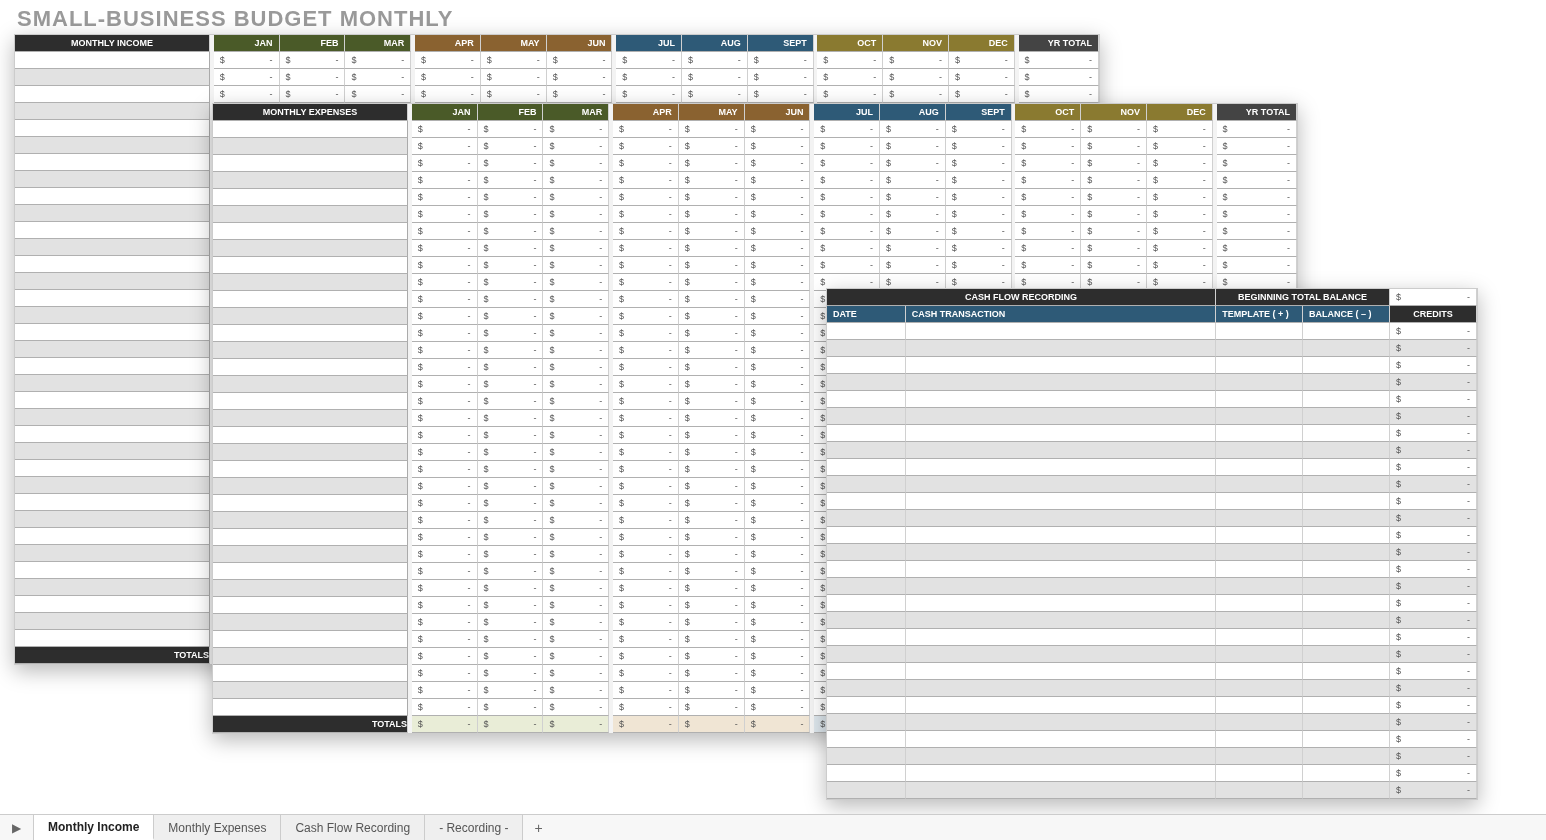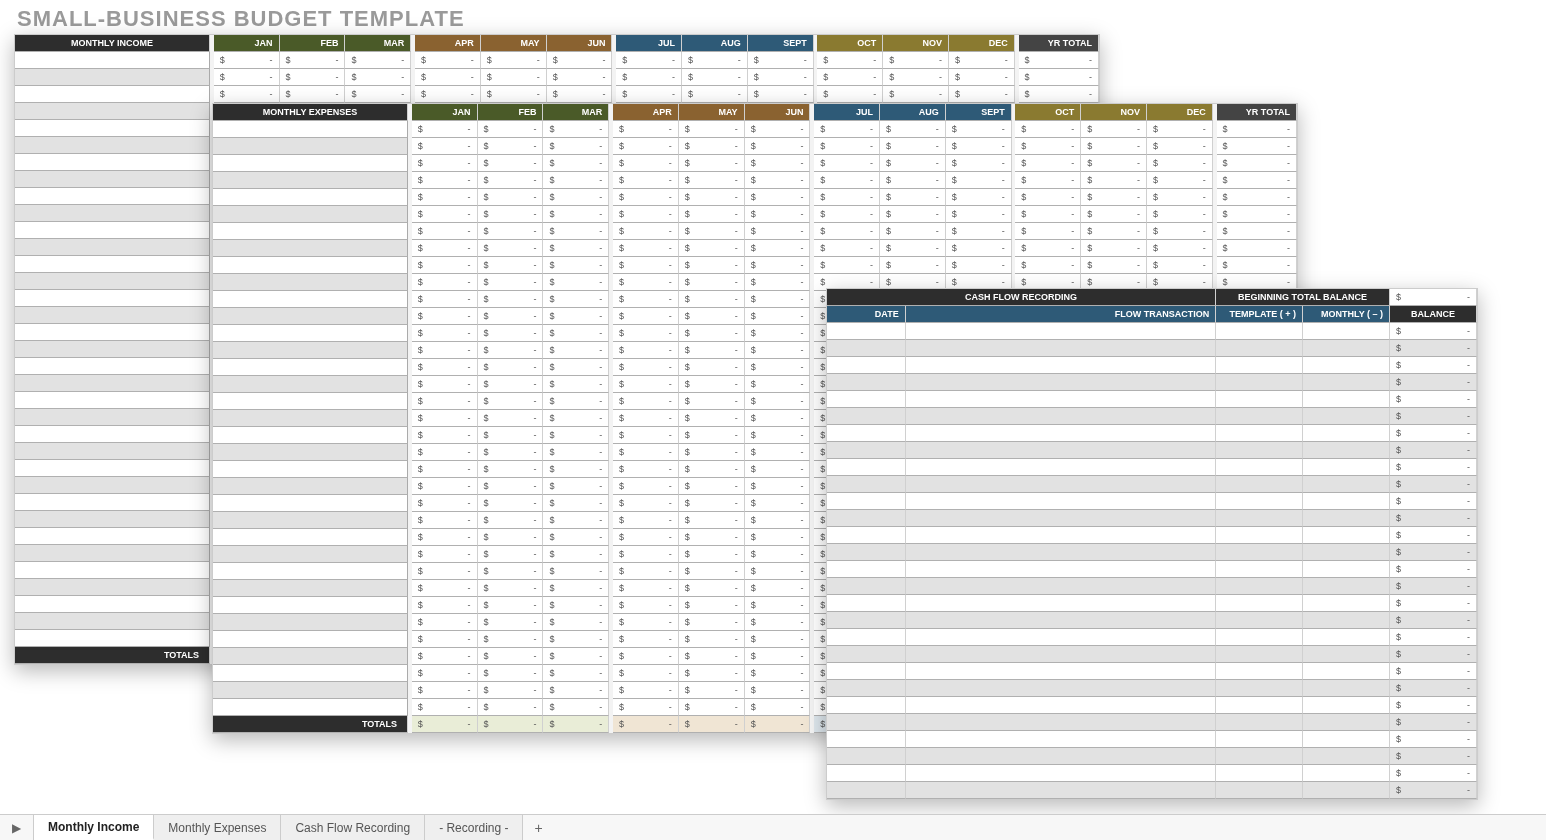--- a/index.html
+++ b/index.html
@@ -11,41 +11,41 @@
 .sheet-cash{left:826px;top:288px;width:652px}
 table{border-collapse:separate;border-spacing:0;width:100%}
 td,th{border-bottom:1px solid #b0b0b0;border-right:1px solid #d0d0d0;height:17px;padding:0 6px;font-size:9px;white-space:nowrap;overflow:hidden;vertical-align:middle}
 th{font-weight:bold;text-align:right;color:#fff}
 .hdr-dark{background:#2d2d2d}
 .row-label{background:#fff;border-right:1px solid #aaa}
 .row-label-grey{background:#e2e2e2}
 .val{background:#fff;text-align:center;color:#555}
 .val span:first-child{float:left}
 .val span:last-child{float:right}
-.totals-label{background:#2d2d2d;color:#fff;font-weight:bold;text-align:right;padding-right:10px}
+.totals-label{background:#2d2d2d;color:#fff;font-weight:bold;text-align:right;padding-right:0}
 .tot-q1{background:#e9edd7}
 .tot-q2{background:#f0e5d4}
 .tot-q3{background:#dde6ec}
 .tot-q4{background:#ece7d3}
 .tot-yr{background:#eaeaea}
 .gapcol{border-right:none;border-bottom:none;width:3px;padding:0;background:#f3f3f3}
 .cashhdr{background:#2d2d2d;color:#fff;font-weight:bold;text-align:center}
-.cashhdr2{background:#2e5a77;color:#fff;font-weight:bold;text-align:right}
+.cashhdr2{background:#2e5a77;color:#fff;font-weight:bold;text-align:left}
 .cash-input{background:#fff}
 .cash-grey{background:#e2e2e2}
 .tabbar{position:absolute;left:0;bottom:0;width:1546px;height:26px;background:#f7f7f7;border-top:1px solid #ccc;display:flex;align-items:stretch}
 .tabbar-nav{width:34px;border-right:1px solid #ccc;display:flex;align-items:center;justify-content:center;color:#666;font-size:12px}
 .tab{padding:0 14px;border-right:1px solid #ccc;display:flex;align-items:center;font-size:12px;color:#555;cursor:pointer;background:#efefef}
 .tab.active{background:#fff;font-weight:bold;color:#222;border-bottom:2px solid #fff}
 .tab-add{width:30px;display:flex;align-items:center;justify-content:center;color:#666;font-size:14px;cursor:pointer}
 </style>
 </head>
 <body>
 
-<div class="title">SMALL-BUSINESS BUDGET TEMPLATE</div>
+<div class="title">SMALL-BUSINESS BUDGET MONTHLY</div>
 
 <div class="sheet sheet-income">
   <table>
       <tbody id="income-body">
         <tr>
           <th class="hdr-dark" style="width: 160px; text-align: center;">MONTHLY INCOME</th>
           <td class="gapcol"></td>
           <th style="background: rgb(74, 90, 40); width: 54px;">JAN</th>
           <th style="background: rgb(74, 90, 40); width: 54px;">FEB</th>
           <th style="background: rgb(74, 90, 40); width: 54px;">MAR</th>
@@ -4422,24 +4422,24 @@
         <tr>
           <td class="cashhdr" colspan="2">CASH FLOW RECORDING</td>
           <td class="cashhdr" colspan="2">BEGINNING TOTAL BALANCE</td>
           <td class="val" style="width: 84px;">
             <span>$</span>
             <span>-</span>
           </td>
         </tr>
         <tr>
           <td class="cashhdr2" style="width: 76px;">DATE</td>
-          <td class="cashhdr2" style="width: 300px;">FLOW TRANSACTION</td>
+          <td class="cashhdr2" style="width: 300px;">CASH TRANSACTION</td>
           <td class="cashhdr2" style="width: 84px;">TEMPLATE ( + )</td>
-          <td class="cashhdr2" style="width: 84px;">MONTHLY ( – )</td>
-          <td class="cashhdr">BALANCE</td>
+          <td class="cashhdr2" style="width: 84px;">BALANCE ( – )</td>
+          <td class="cashhdr">CREDITS</td>
         </tr>
         <tr>
           <td class="cash-input"></td>
           <td class="cash-input"></td>
           <td class="cash-input"></td>
           <td class="cash-input"></td>
           <td class="val">
             <span>$</span>
             <span>-</span>
           </td>

